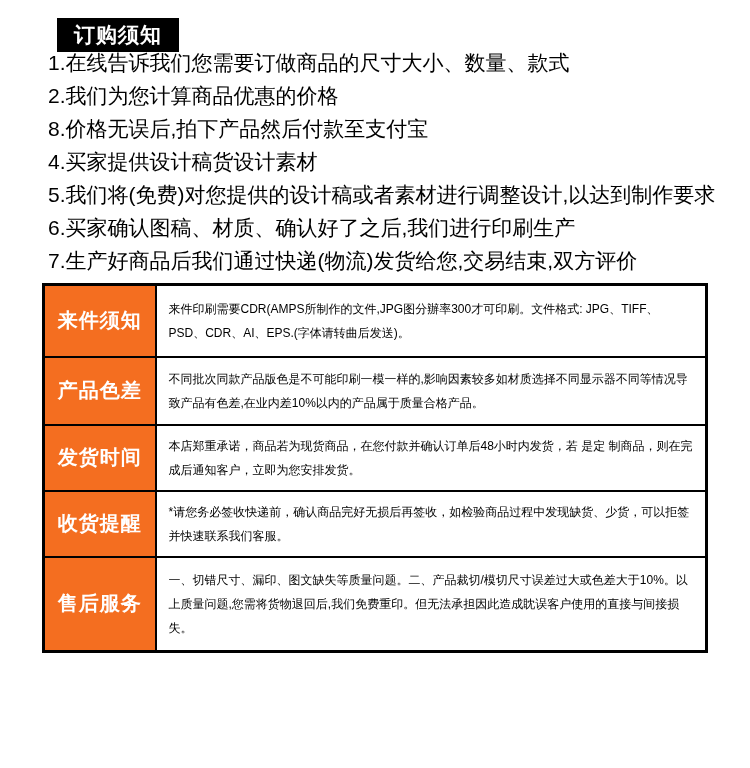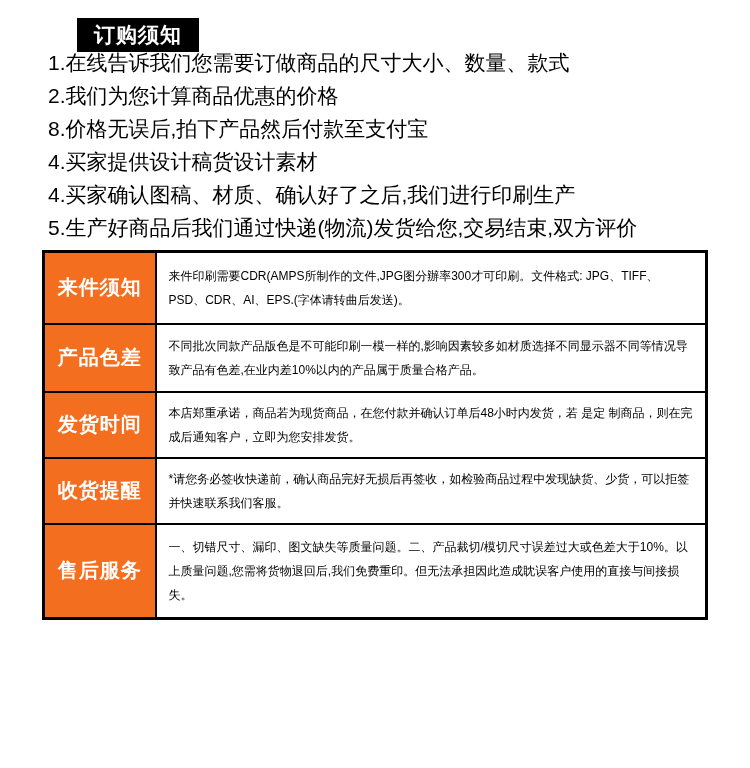--- a/index.html
+++ b/index.html
@@ -19,21 +19,21 @@
   }
   .page {
     position: relative;
     width: 750px;
     height: 768px;
     background: #ffffff;
     overflow: hidden;
   }
   .badge {
     display: inline-block;
-    margin: 18px 0 0 77px;
+    margin: 18px 0 0 57px;
     background: var(--badge-bg);
     color: var(--badge-text);
     font-size: 21px;
     font-weight: bold;
     line-height: 34px;
     height: 34px;
     padding: 0 17px;
     letter-spacing: 1px;
   }
   .steps {
@@ -88,22 +88,23 @@
 <body>
 
 <div class="page">
   <div class="badge">订购须知</div>
 
   <ol class="steps" id="steps-list">
       <li>1.在线告诉我们您需要订做商品的尺寸大小、数量、款式</li>
       <li>2.我们为您计算商品优惠的价格</li>
       <li>8.价格无误后,拍下产品然后付款至支付宝</li>
       <li>4.买家提供设计稿货设计素材</li>
-      <li>4.买家确认图稿、材质、确认好了之后,我们进行印刷生产</li>
-      <li>5.生产好商品后我们通过快递(物流)发货给您,交易结束,双方评价</li>
+      <li>5.我们将(免费)对您提供的设计稿或者素材进行调整设计,以达到制作要求</li>
+      <li>6.买家确认图稿、材质、确认好了之后,我们进行印刷生产</li>
+      <li>7.生产好商品后我们通过快递(物流)发货给您,交易结束,双方评价</li>
     </ol>
 
   <table class="notice-table">
     <tbody id="table-rows">
         <tr>
           <th class="label-cell">来件须知</th>
           <td class="content-cell">来件印刷需要CDR(AMPS所制作的文件,JPG图分辦率300才可印刷。文件格式: JPG、TIFF、PSD、CDR、AI、EPS.(字体请转曲后发送)。</td>
         </tr>
         <tr>
           <th class="label-cell">产品色差</th>

